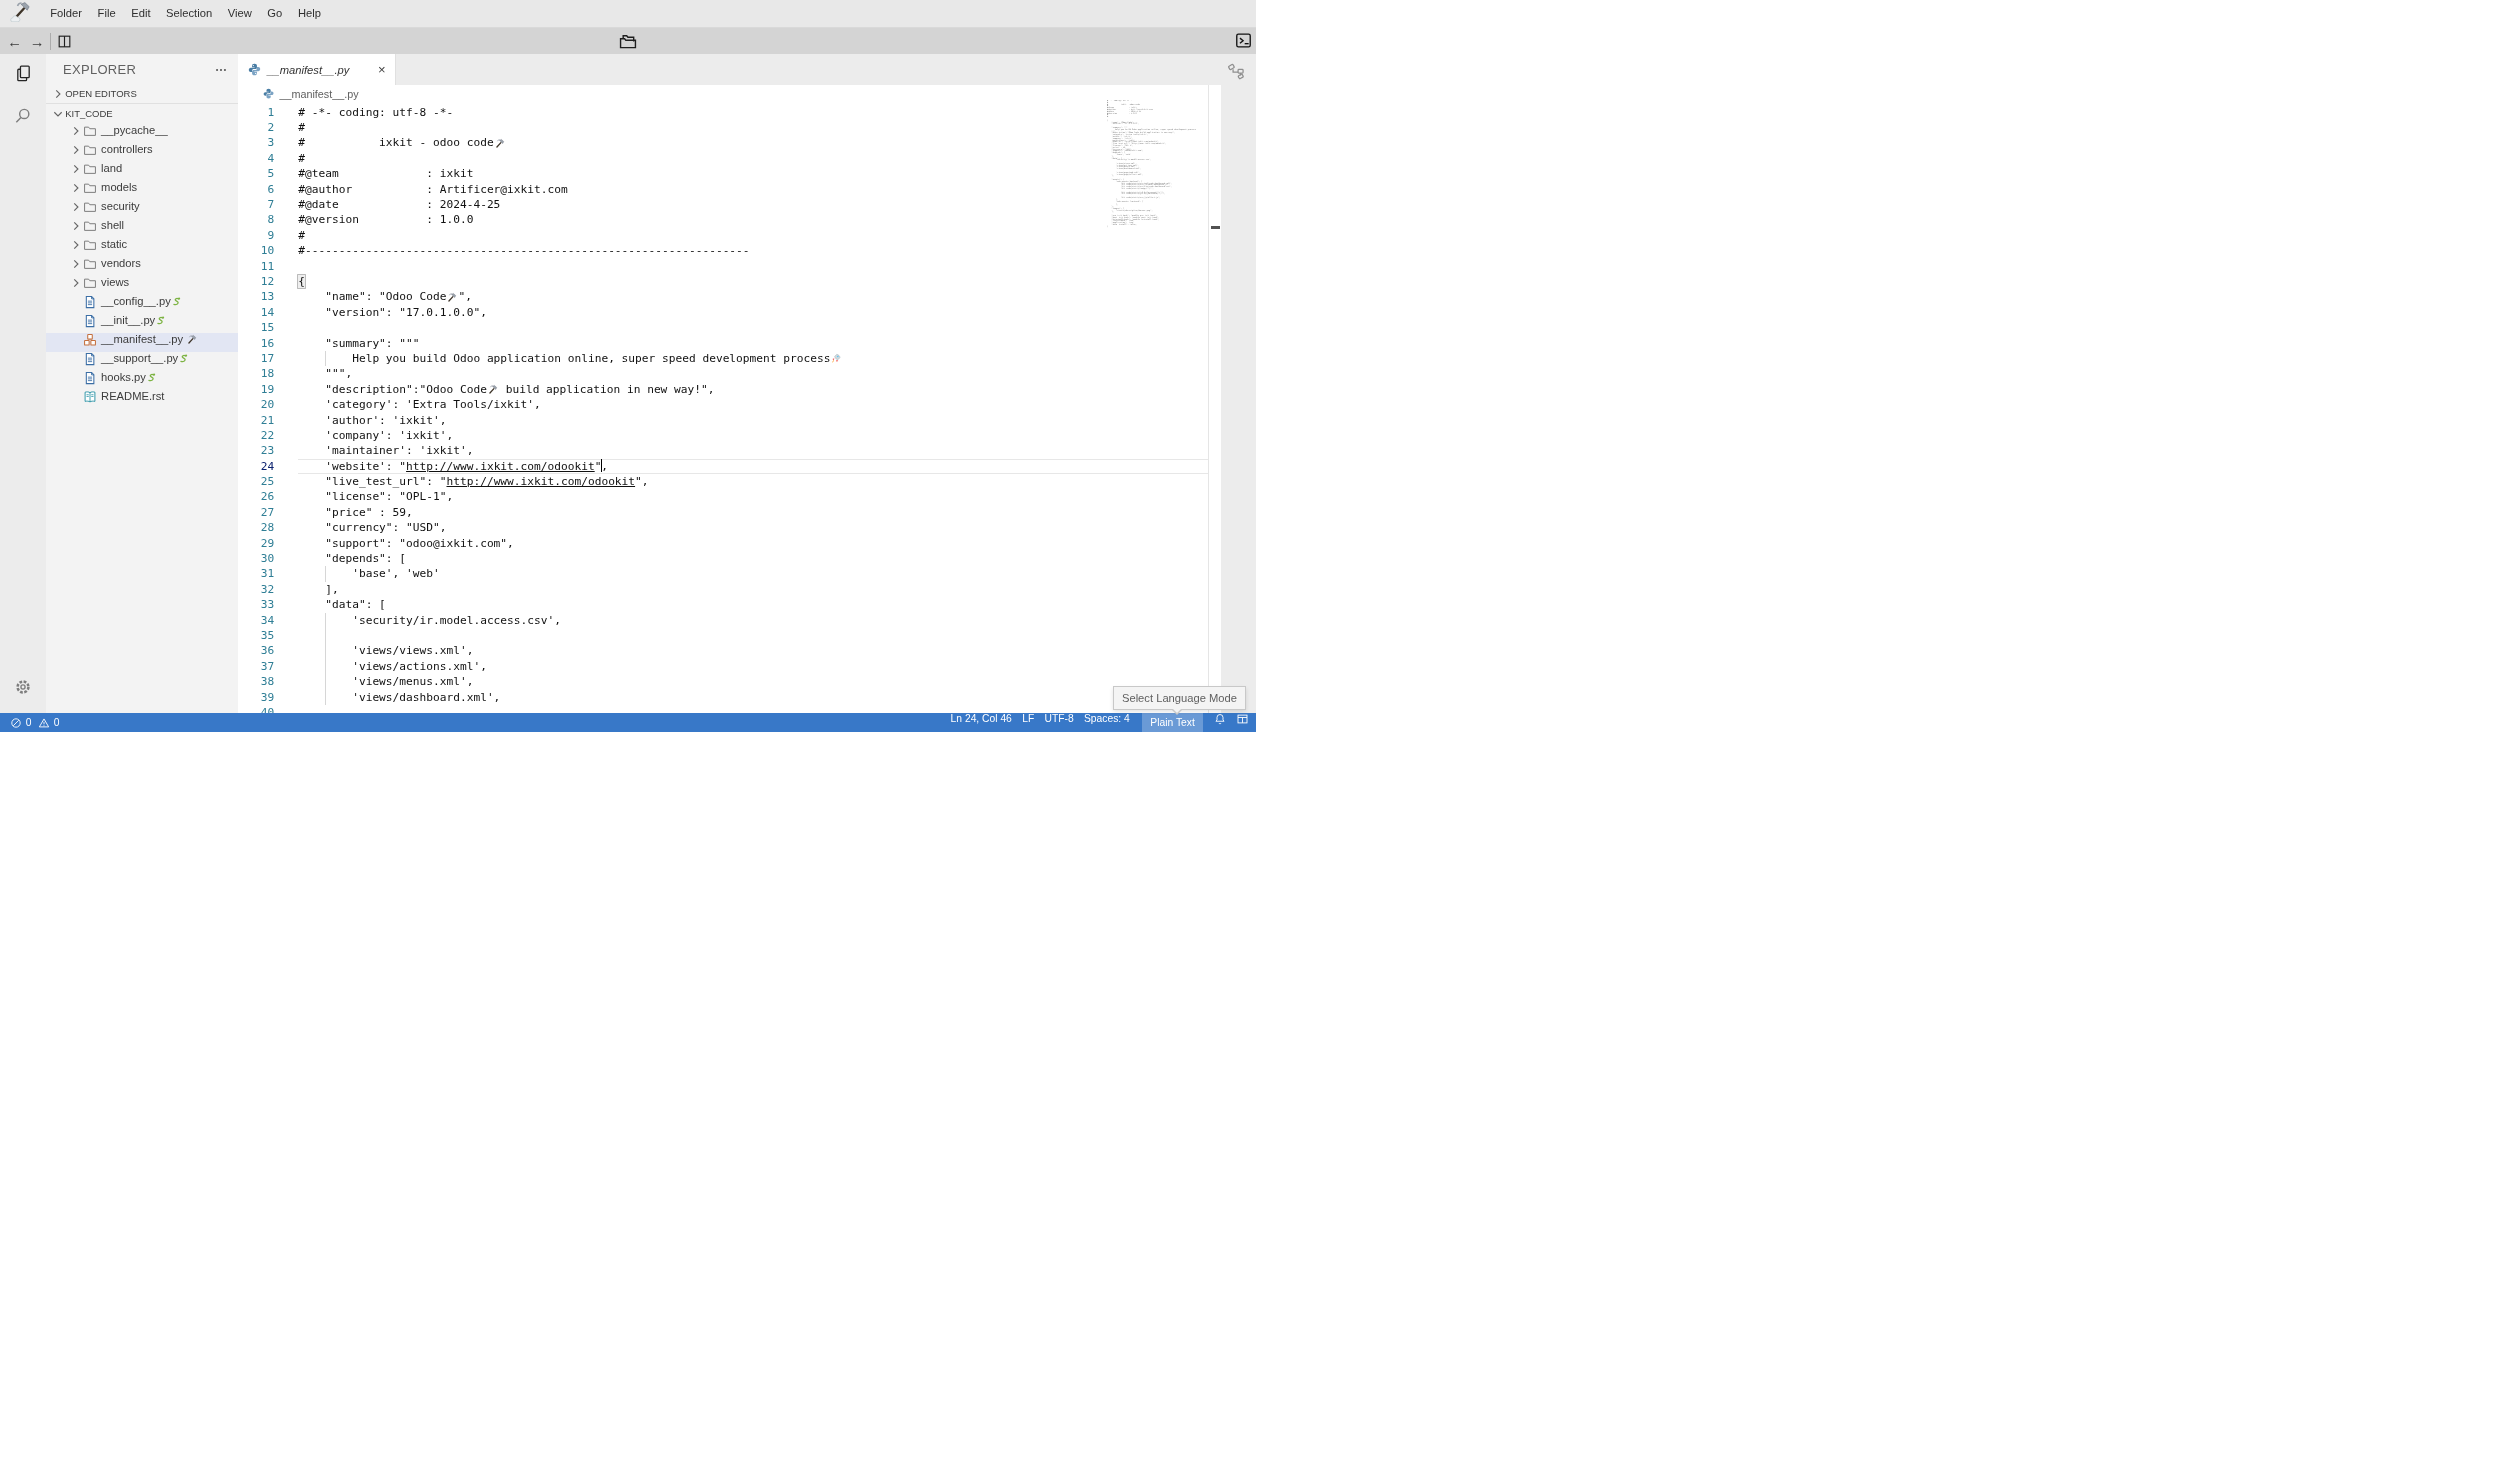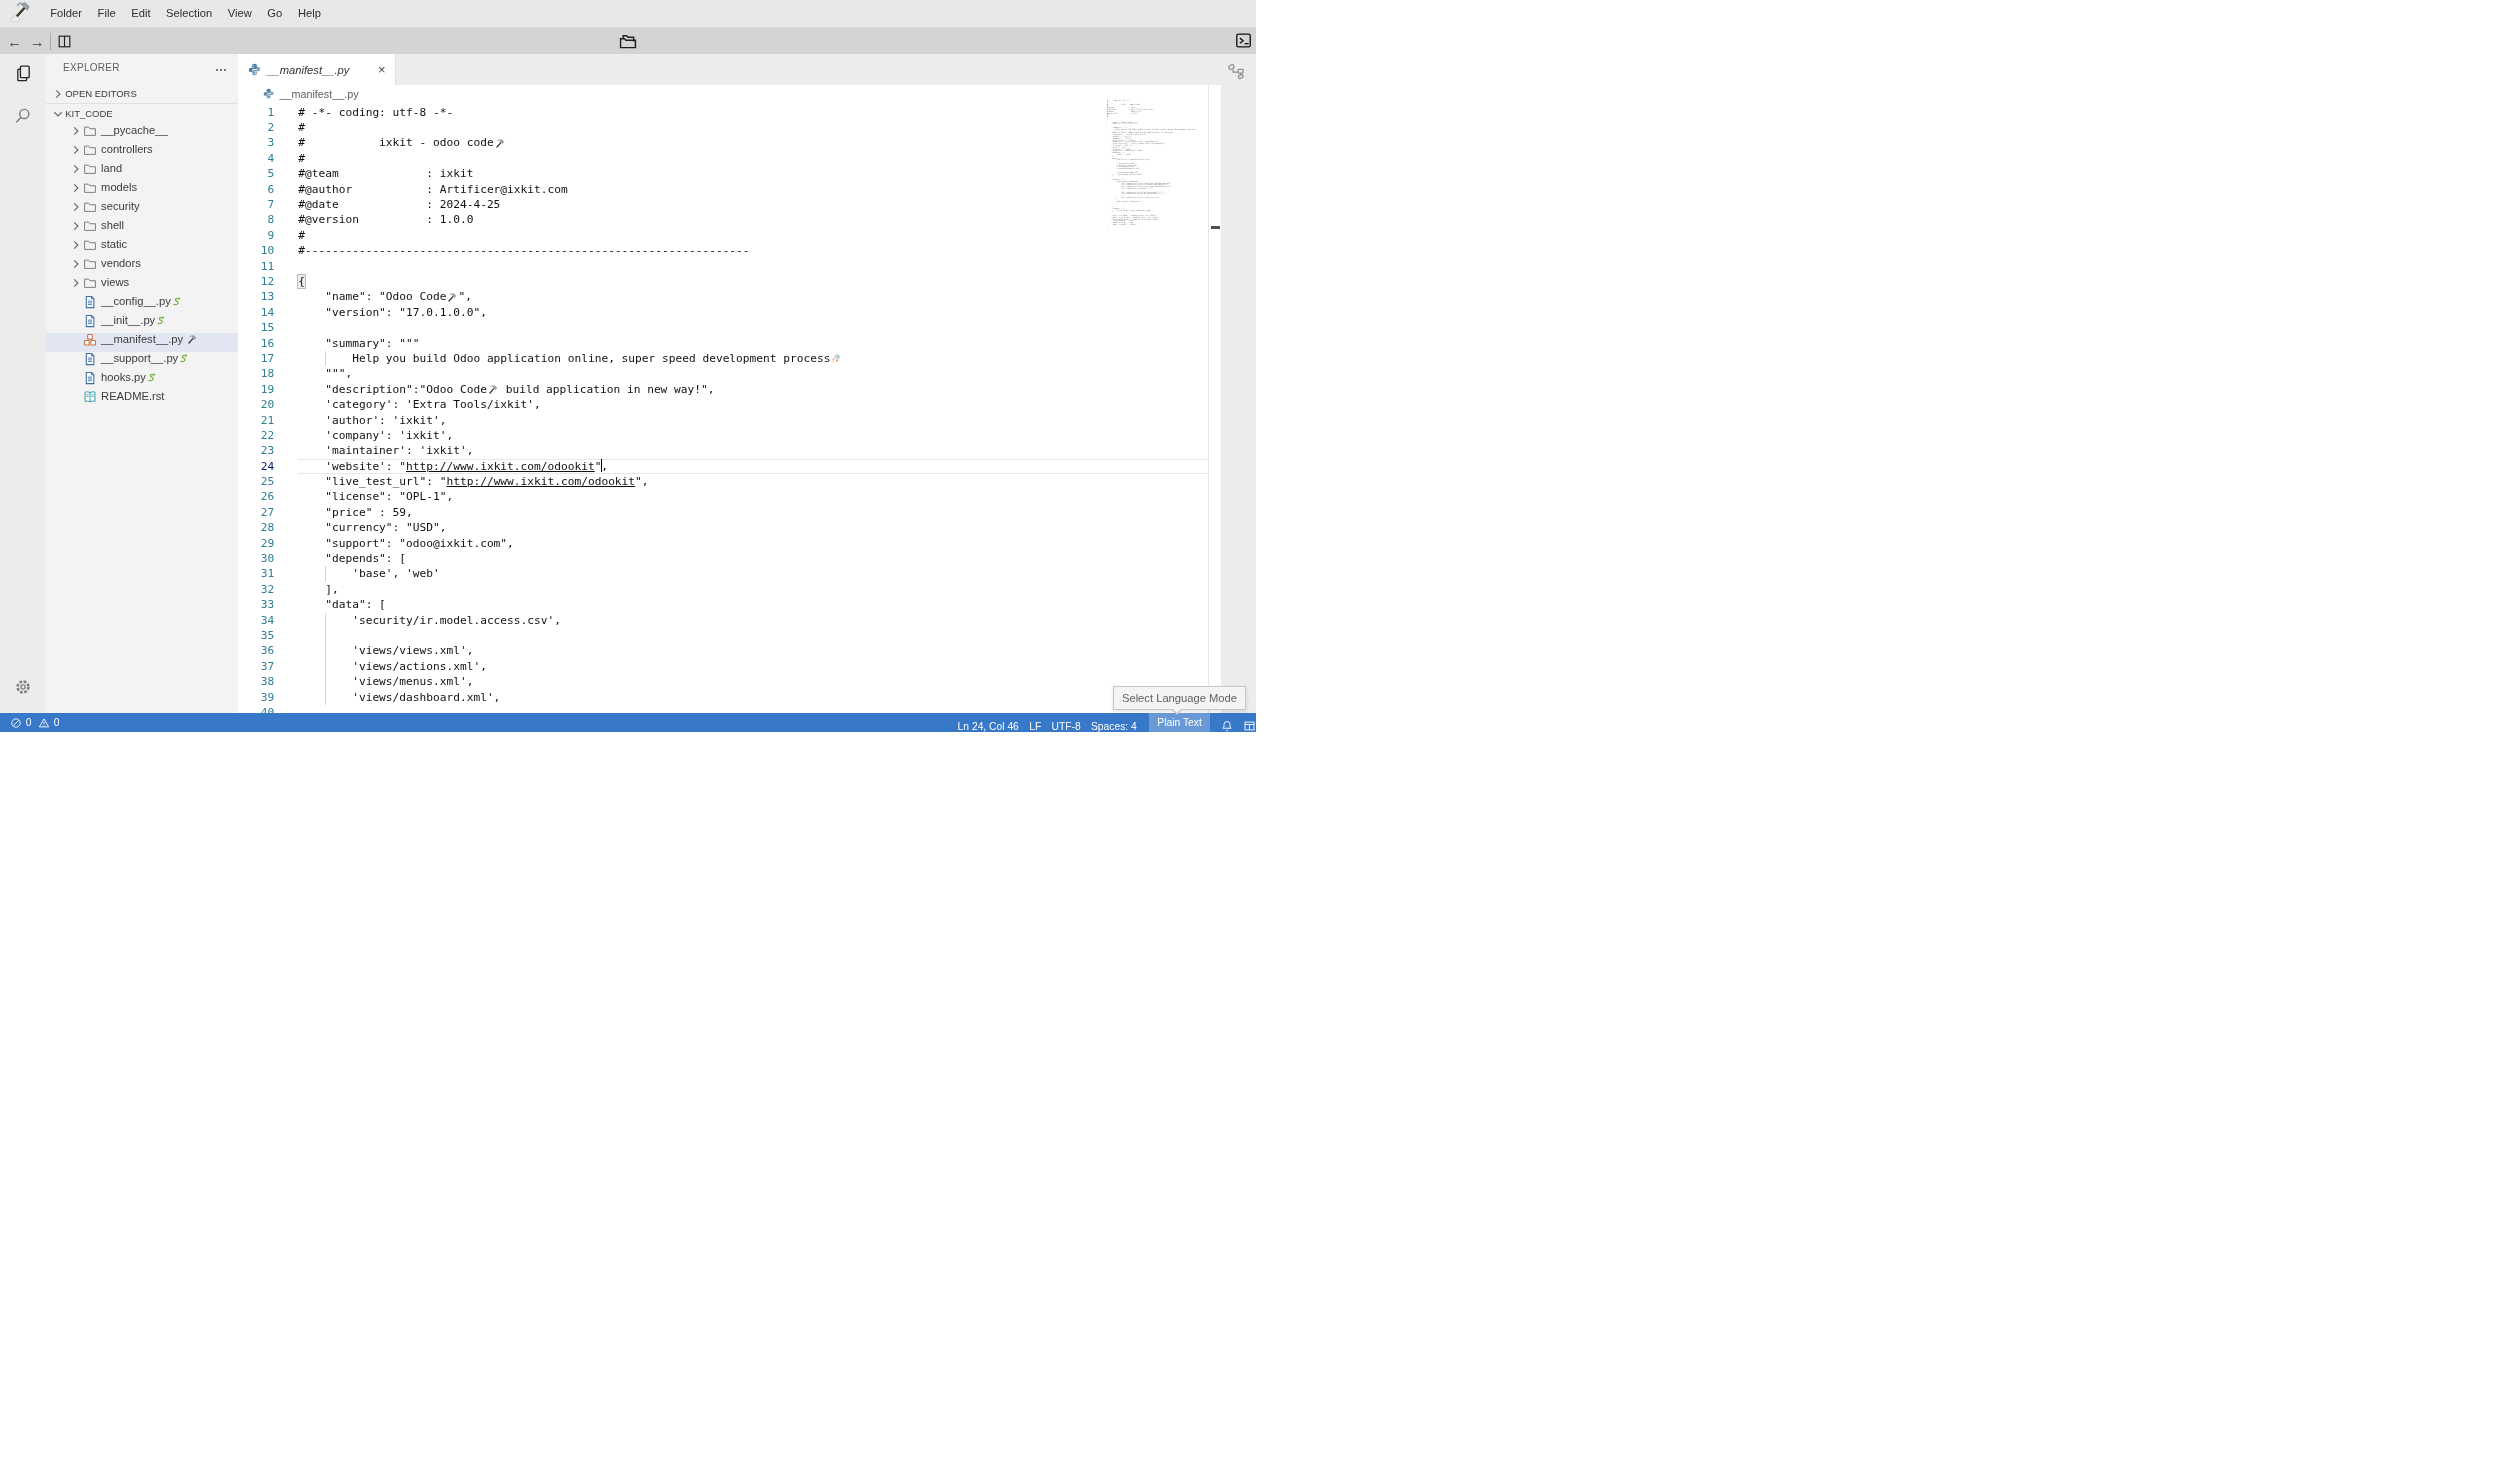--- a/index.html
+++ b/index.html
@@ -27,21 +27,21 @@
 
   
   .activitybar{position:absolute;left:0;top:54px;bottom:19px;width:46px;background:#ececec;
                border-right:0.9px solid #e2e2e2}
   .activity-item{width:46px;height:41px;display:flex;align-items:center;justify-content:center}
   .activity-bottom{position:absolute;bottom:5.2px;left:0;width:46px}
 
   
   .sidebar{position:absolute;left:46px;top:54px;bottom:19px;width:192px;background:#f3f3f3;
            border-right:0.9px solid #e3e3e3;font-size:11.2px;color:#3b3b3b;overflow:hidden}
-  .sidebar-title{position:absolute;left:17px;top:7.8px;font-size:10px;color:#616161;letter-spacing:0.3px}
+  .sidebar-title{position:absolute;left:17px;top:7.8px;font-size:13px;color:#616161;letter-spacing:0.3px}
   .sidebar-actions{position:absolute;right:10.3px;top:8.6px;color:#555}
   .section-row{position:absolute;left:0;right:0;height:19px;display:flex;align-items:center;font-weight:normal;font-size:9.5px;color:#3b3b3b}
   .section-open-editors{top:30px;border-bottom:0.9px solid #e0e0e0}
   .section-root{top:50px}
   .tree{position:absolute;left:0;right:0;top:70px}
   .tree-row{height:19px;display:flex;align-items:flex-start;padding-left:23px}
   .tree-row.selected{background:#e2e6f3}
   .tree-chevron{width:14px;flex:0 0 14px}
   .tree-indent{width:14px;flex:0 0 14px}
   .tree-icon{width:14.7px;flex:0 0 14.7px;margin-right:3.4px}
@@ -87,21 +87,21 @@
   
   .minimap{position:absolute;left:869px;top:46px;width:97px;height:129px;overflow:hidden}
   .minimap pre{margin:0;font-family:"DejaVu Sans Mono",monospace;font-size:1.9px;line-height:1.8px;
                color:#777;white-space:pre}
 
   
   .statusbar{position:absolute;left:0;bottom:0;right:0;height:19px;background:#3878c8;color:#fff;
              font-size:10.3px;display:flex;align-items:center}
   .sb-left{display:flex;align-items:center;margin-left:7px;gap:3.4px}
   .sb-left .icon{margin-left:3.4px}
-  .sb-right{margin-left:auto;display:flex;align-items:flex-end;height:100%;}
+  .sb-right{margin-left:auto;display:flex;align-items:flex-start;height:100%;padding-right:7px}
   .sb-item{margin-left:10.3px;white-space:nowrap}
   .sb-lang{margin-left:12px;height:100%;display:flex;align-items:center;padding:0 8.6px;
            background:rgba(255,255,255,.25)}
   .sb-icon{margin-left:10.3px}
 
   
   .tooltip{position:absolute;left:1113px;top:686px;width:131px;height:22.4px;background:#f4f4f4;
            border:0.9px solid #c8c8c8;box-shadow:0 1.7px 4.3px rgba(0,0,0,.12);
            font-size:11.2px;color:#5f5f5f;display:flex;align-items:center;justify-content:center;z-index:5}
   .tooltip:after{content:"";position:absolute;top:100%;left:57px;border:6px solid transparent;

